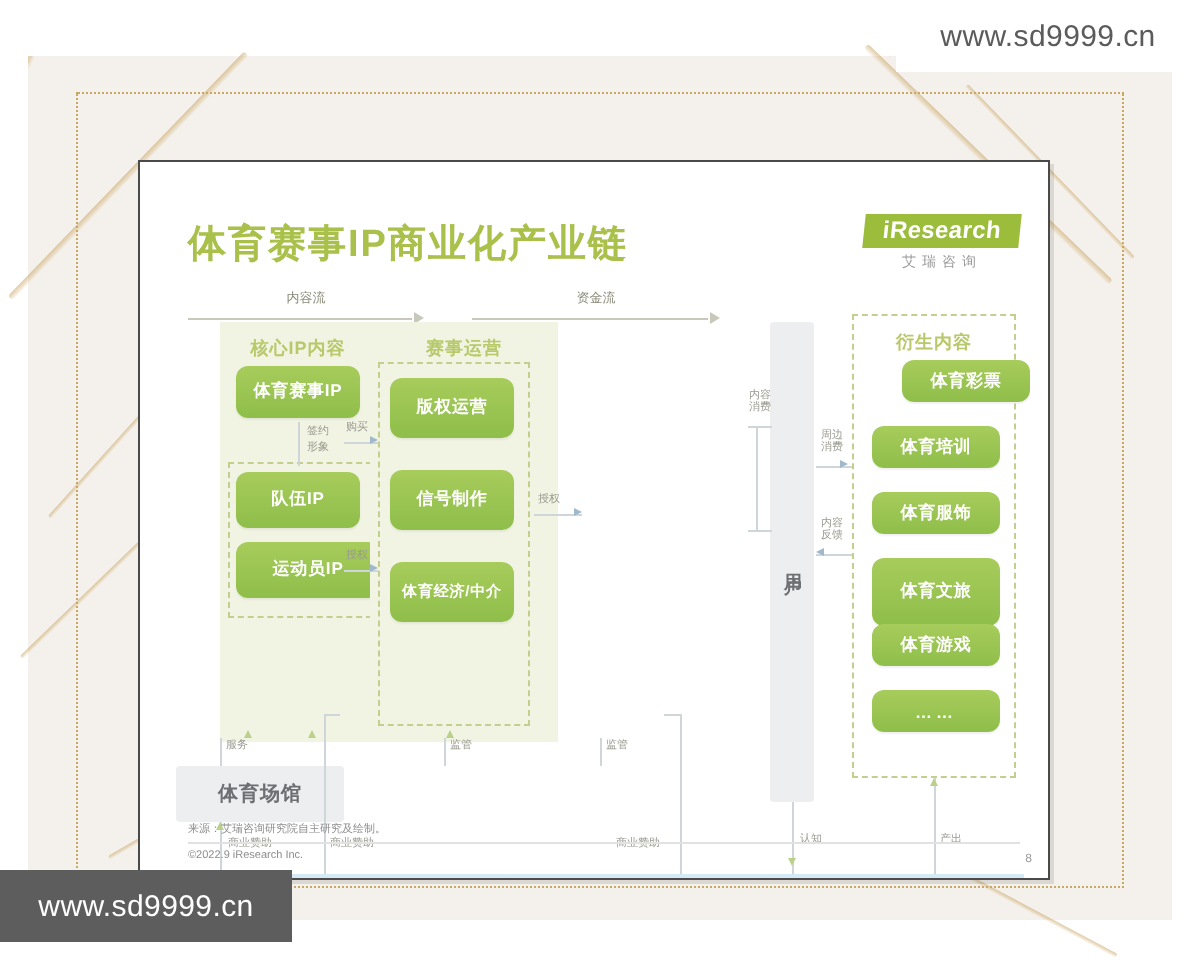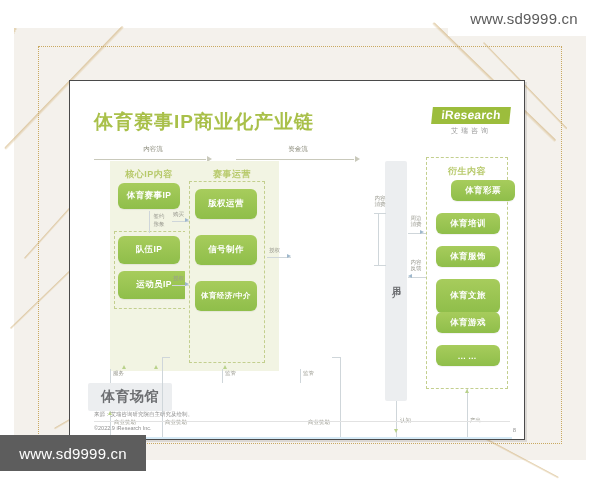--- a/index.html
+++ b/index.html
@@ -70,21 +70,21 @@
     background:linear-gradient(180deg,#a7cc5c,#8fbe4a);
     color:#ffffff;border-radius:6px;text-align:center;
     font-size:8.5px;font-weight:bold;letter-spacing:.4px;
     display:flex;align-items:center;justify-content:center;
     box-shadow:0 1px 1px rgba(0,0,0,.06);
   }
 
   .graybox{
     background:#eceef0;color:#6d6f72;border-radius:2px;
     display:flex;align-items:center;justify-content:center;
-    font-size:14px;font-weight:bold;letter-spacing:.5px;
+    font-size:10px;font-weight:bold;letter-spacing:.5px;
   }
 
   .userbar{
     position:absolute;background:#eceef0;border-radius:2px;
     display:flex;align-items:center;justify-content:center;
     color:#6d6f72;font-size:9px;font-weight:bold;letter-spacing:2px;
     writing-mode:vertical-rl;text-orientation:upright;
   }
 
   .sponsor{

